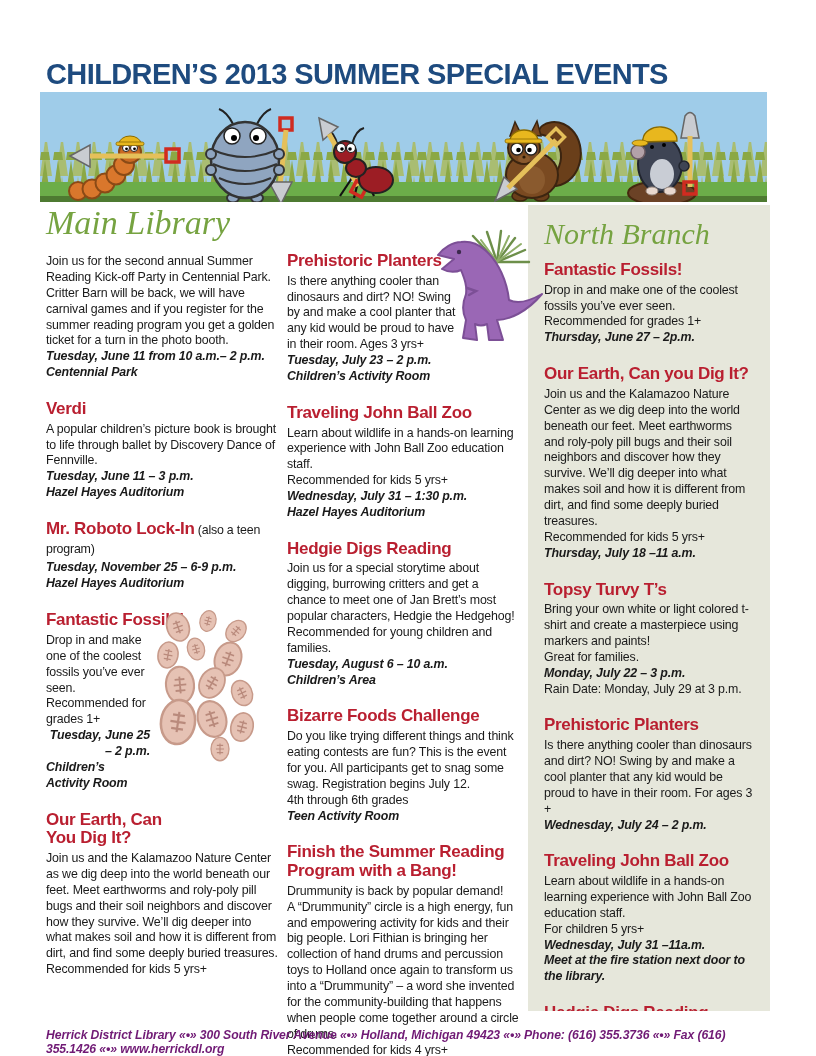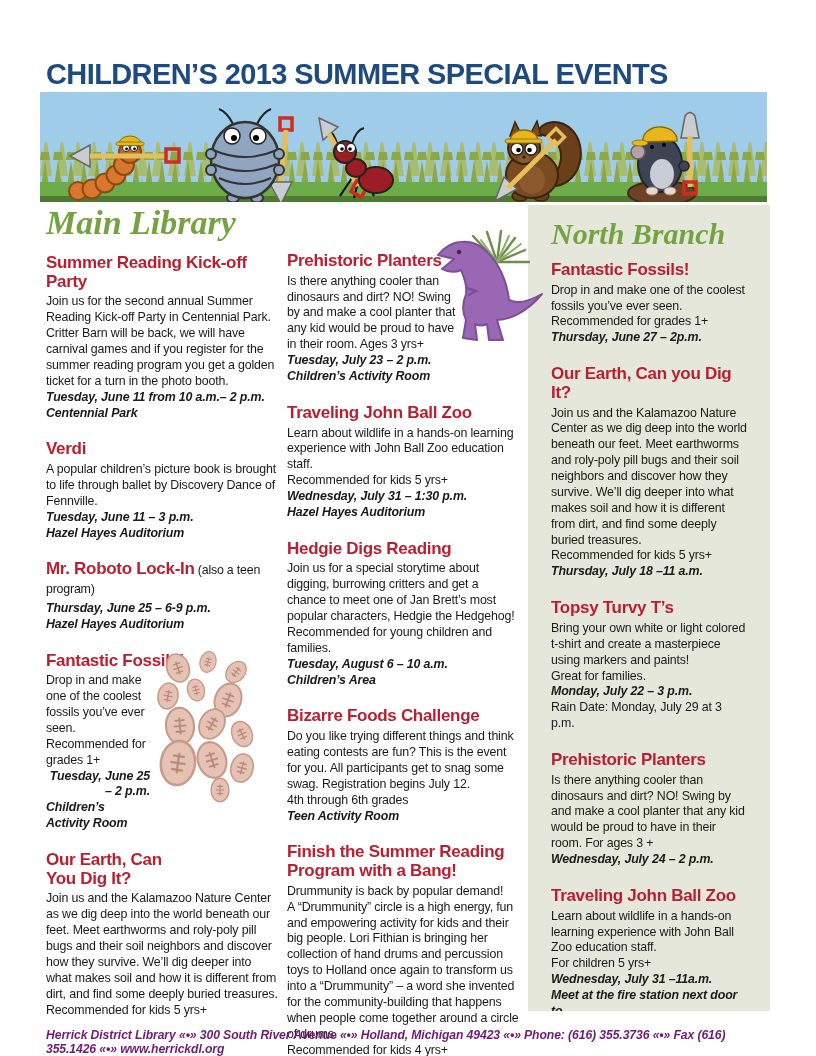--- a/index.html
+++ b/index.html
@@ -3,25 +3,25 @@
 <meta charset="utf-8">
 <style>
   html,body{margin:0;padding:0;background:#fff;}
   .page{position:relative;width:816px;height:1056px;background:#fff;overflow:hidden;
         font-family:"Liberation Sans",sans-serif;color:#1a1a1a;}
   .header{position:absolute;left:46px;top:28px;width:724px;margin-top:31px;}
   .page-title{margin:0;font-size:29px;font-weight:800;color:#1e4b7f;letter-spacing:-0.6px;line-height:1.05;}
   .page-subtitle{margin:4px 0 0;font-size:15px;font-weight:700;font-style:italic;color:#15803d;}
   .band{position:absolute;left:40px;top:92px;width:727px;height:110px;}
   .panel{position:absolute;left:528px;top:205px;width:242px;height:806px;background:#e6e7db;
-         box-sizing:border-box;padding:10px 23px;overflow:hidden;}
+         box-sizing:border-box;padding:10px 16px;overflow:hidden;}
   .col{position:absolute;width:233px;}
   .col1{left:46px;top:206px;}
   .col2{left:287px;top:252px;}
-  .section-title{font-family:"Liberation Serif",serif;font-style:italic;font-weight:700;
+  .section-title{font-family:"Liberation Serif",serif;font-style:italic;font-weight:400;
                  color:#76a341;font-size:34px;margin:0 0 14px;line-height:1;}
   .panel .section-title{font-size:30px;margin:4px 0 12px;}
   .event{position:relative;margin-bottom:19px;}
   .event-title{color:#b91f30;font-size:17px;font-weight:700;margin:0 0 3px;line-height:1.1;
                white-space:pre-line;letter-spacing:-0.3px;}
   .event-title-suffix{color:#1a1a1a;font-size:12.4px;font-weight:400;letter-spacing:-0.2px;}
   .event p{margin:0;font-size:12.4px;line-height:1.28;letter-spacing:-0.15px;white-space:pre-line;}
   .event-date,.event-venue{font-weight:700;font-style:italic;}
   .event-note{font-weight:400;font-style:normal;}
   .event-art{position:absolute;}
@@ -202,36 +202,35 @@
     <h3 class="event-title"><span class="event-title-text">Hedgie Digs Reading</span></h3>
 
   </div>
       </div>
   </div>
 
   <div class="col col1">
     <h2 class="section-title">Main Library</h2>
     <div id="ml-col1">
         <div class="event">
-    <h3 class="event-title"><span class="event-title-text">Summer Reading Kick-off Party</span></h3>
     <p class="event-body">Join us for the second annual Summer Reading Kick-off Party in Centennial Park.  Critter Barn will be back, we will have carnival games and if you register for the summer reading program you get a golden ticket for a turn in the photo booth.</p>
     <p class="event-date">Tuesday, June 11 from 10 a.m.– 2 p.m.</p>
 
     <p class="event-venue">Centennial Park</p>
   </div>
         <div class="event">
     <h3 class="event-title"><span class="event-title-text">Verdi</span></h3>
     <p class="event-body">A popular children’s picture book is brought to life through ballet by Discovery Dance of Fennville.</p>
     <p class="event-date">Tuesday, June 11 – 3 p.m.</p>
 
     <p class="event-venue">Hazel Hayes Auditorium</p>
   </div>
         <div class="event">
     <h3 class="event-title"><span class="event-title-text">Mr. Roboto Lock-In</span><span class="event-title-suffix"> (also a teen program)</span></h3>
-    <p class="event-date">Thursday, June 25 – 6-9 p.m.</p>
+    <p class="event-date">Tuesday, November 25 – 6-9 p.m.</p>
 
     <p class="event-venue">Hazel Hayes Auditorium</p>
   </div>
         <div class="event">
     <h3 class="event-title"><span class="event-title-text">Fantastic Fossils!</span></h3>
     <p class="event-body" style="max-width: 104px;">Drop in and make one of the coolest fossils you’ve ever seen. Recommended for grades 1+</p>
     <p class="event-date" style="max-width: 104px; text-align: right;">Tuesday, June 25 – 2 p.m.</p>
 
     <p class="event-venue" style="max-width: 104px;">Children’s Activity Room</p>
   <div class="event-art fossils"><svg viewBox="0 0 116 156" width="116" height="156">

